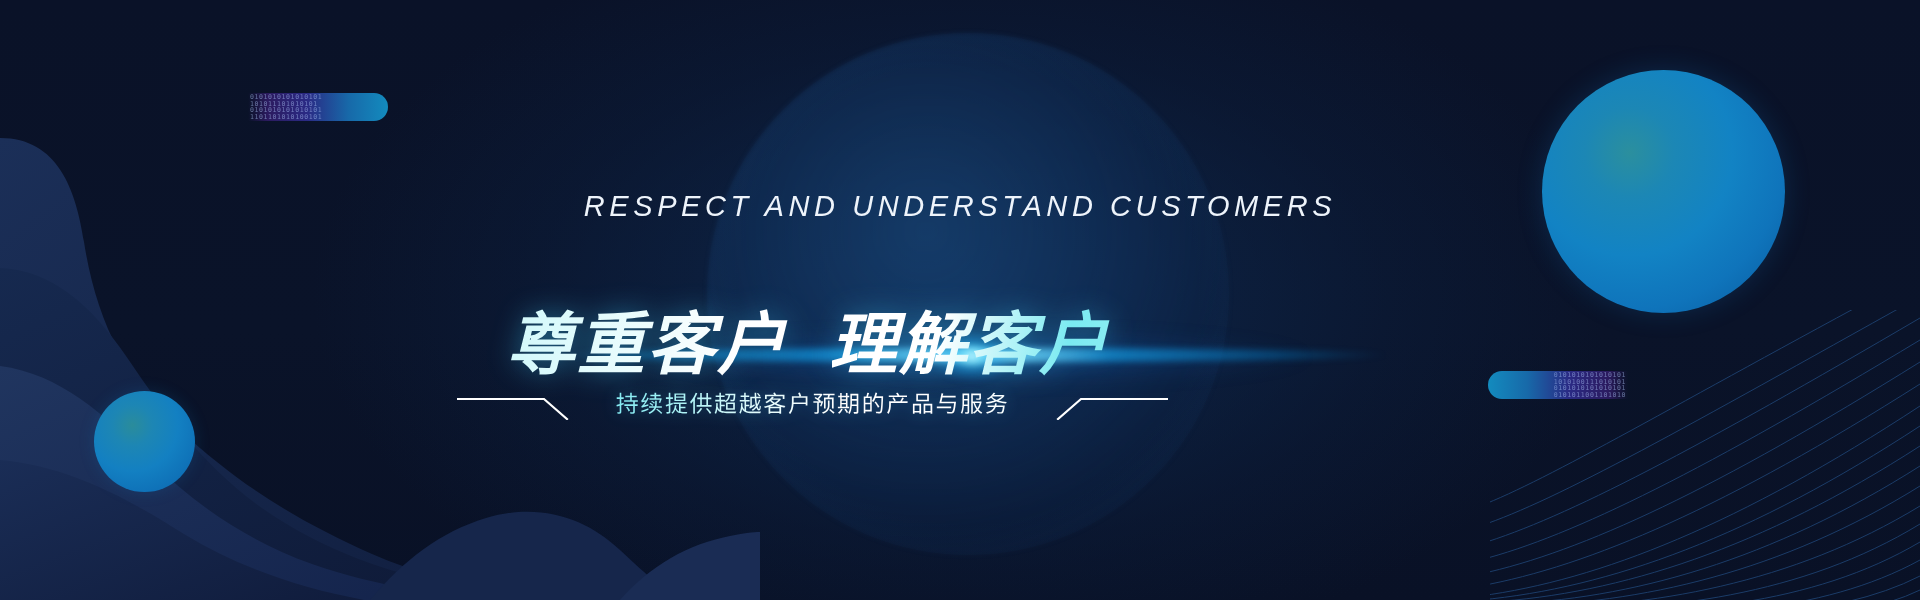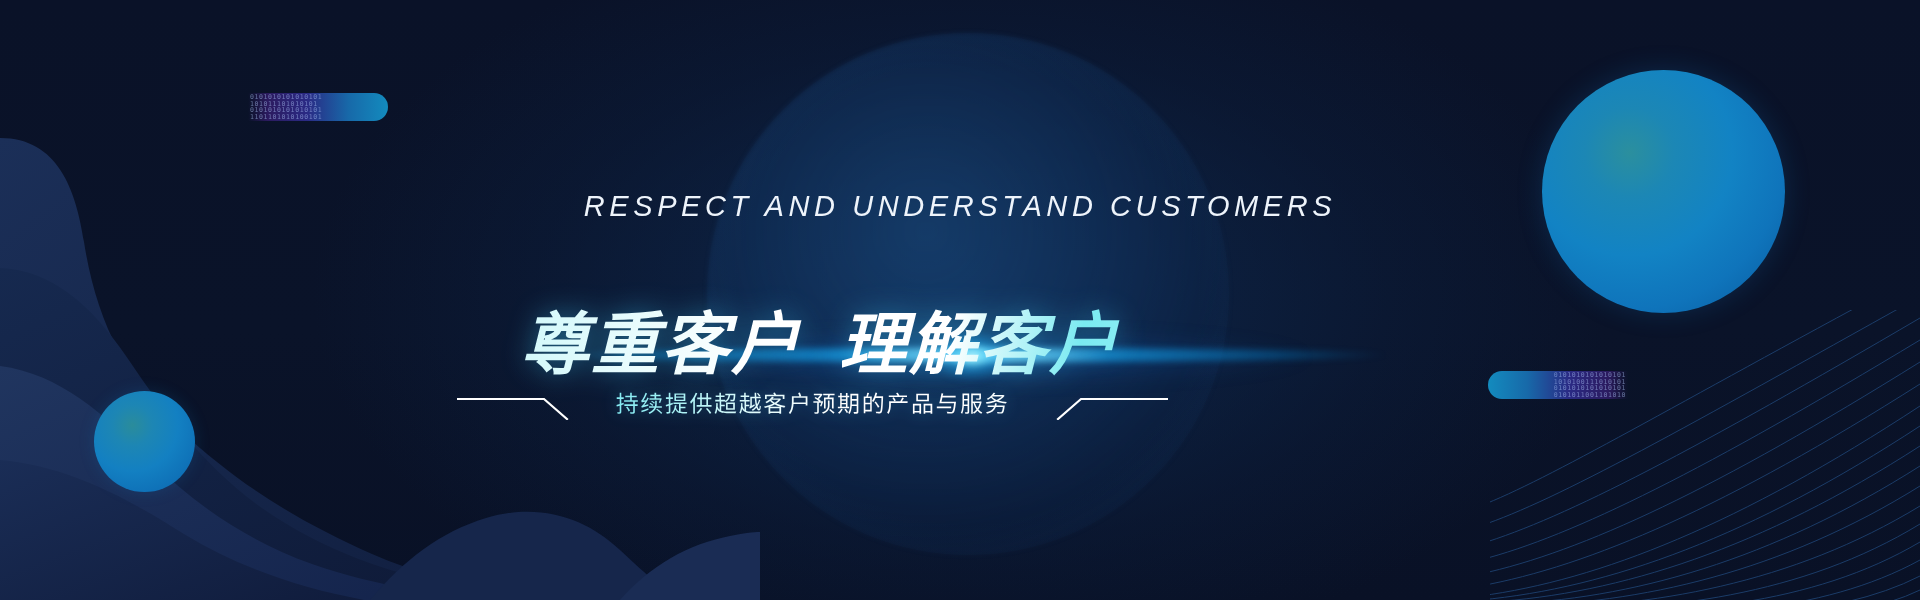--- a/index.html
+++ b/index.html
@@ -180,35 +180,34 @@
     font-style: italic;
     font-weight: 400;
     letter-spacing: 4.6px;
     color: #eef4fb;
     white-space: nowrap;
   }
 
   .headline {
     position: absolute;
     top: 243px;
-    left: 12px;
+    left: 0;
     width: 1616px;
     text-align: center;
     font-size: 68px;
     font-style: italic;
     font-weight: 700;
     letter-spacing: 2px;
     white-space: pre;
     background: linear-gradient(100deg, #62e6ef 0%, #8df0f3 16%, #cdf8fa 30%, #ffffff 46%, #ffffff 58%, #7aeaf1 66%, #b5f4f7 76%, #ffffff 88%, #ffffff 100%);
     -webkit-background-clip: text;
             background-clip: text;
     color: transparent;
     -webkit-text-fill-color: transparent;
     filter: drop-shadow(0 0 14px rgba(60,190,235,0.45));
-    font-family: Liberation Serif, serif;
   }
 
   .subtitle-row {
     position: absolute;
     top: 384px;
     left: 0;
     width: 1625px;
     display: flex;
     align-items: center;
     justify-content: center;

